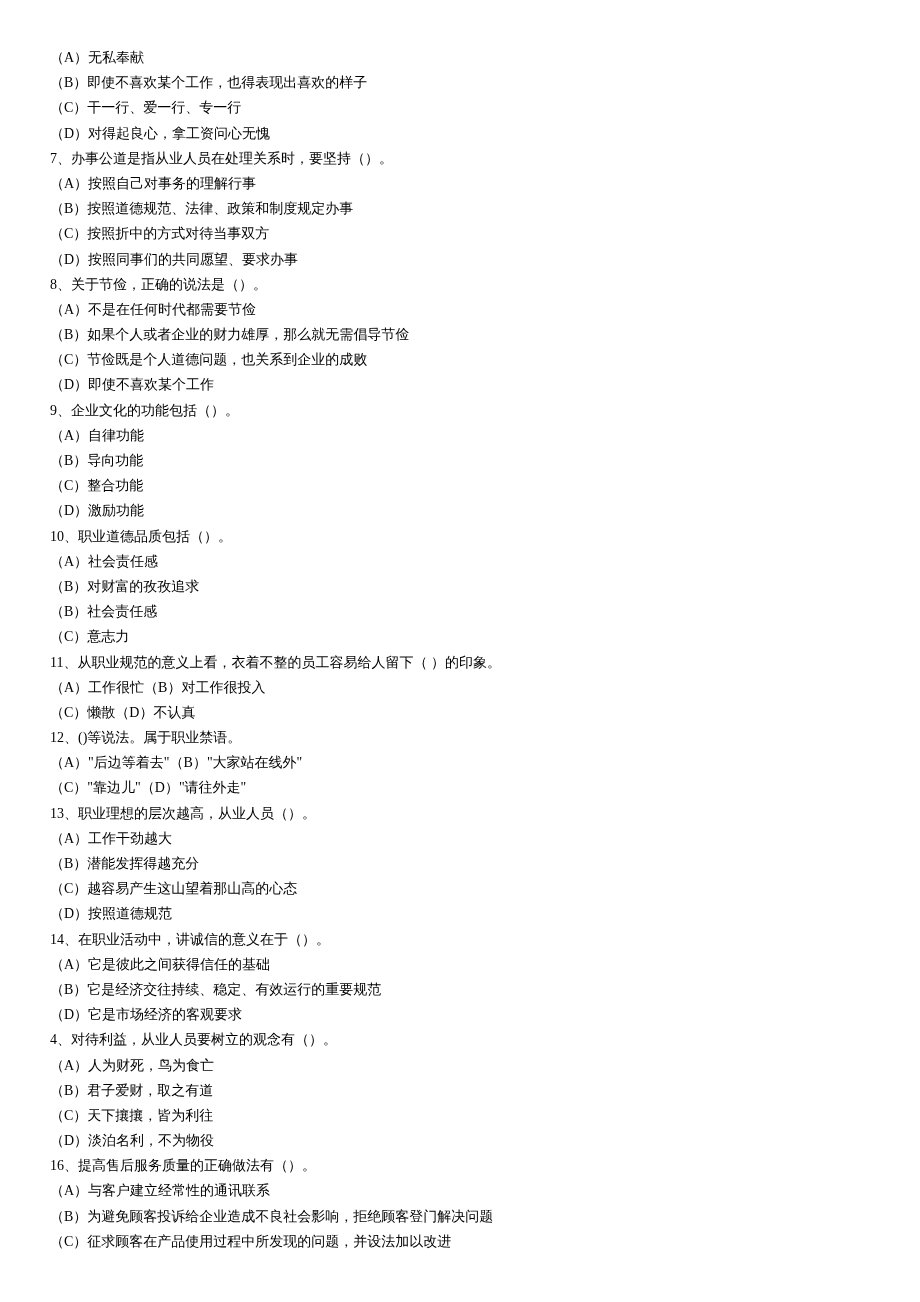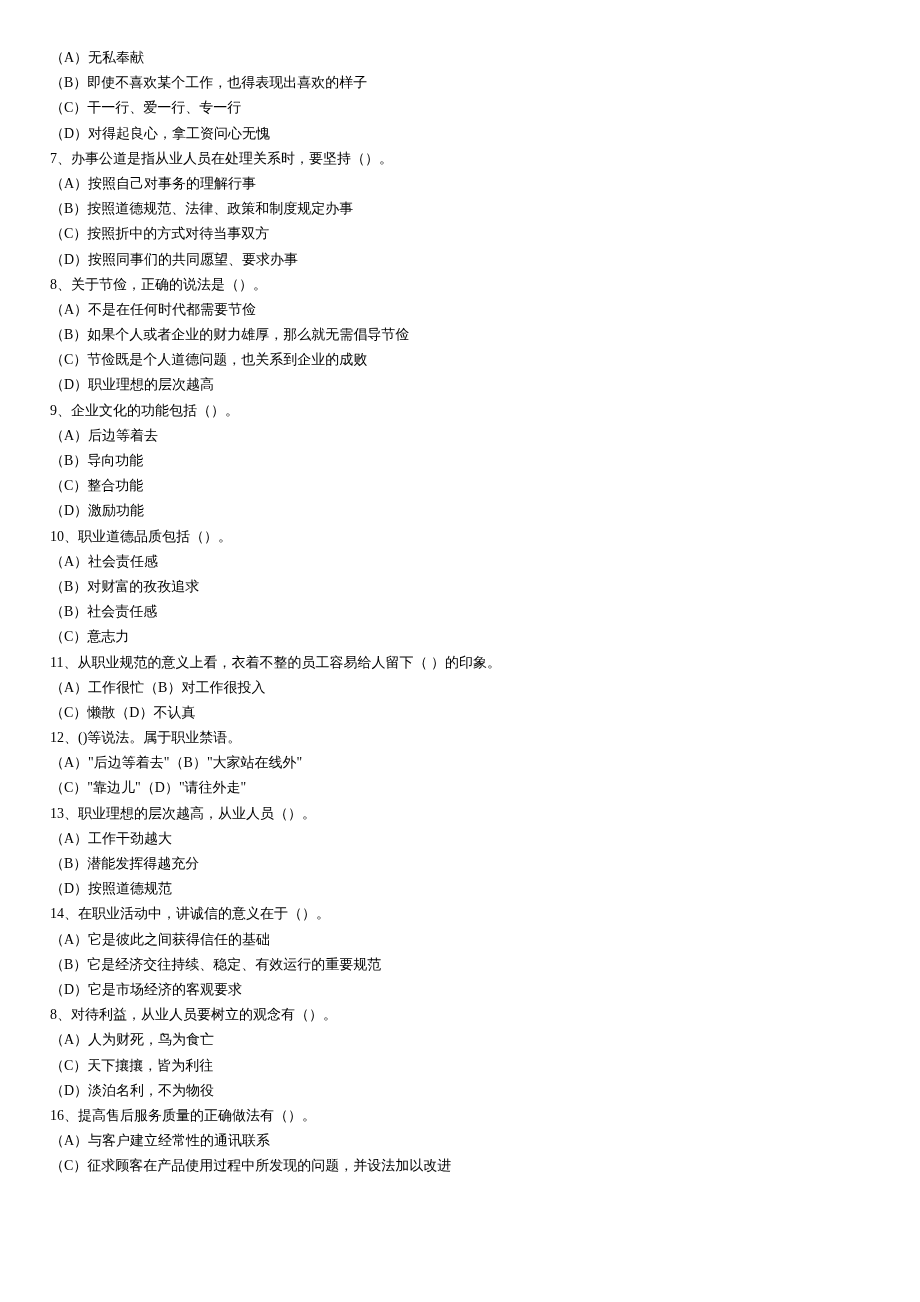--- a/index.html
+++ b/index.html
@@ -31,45 +31,48 @@
     <span class="line">（D）对得起良心，拿工资问心无愧</span>
     <span class="line">7、办事公道是指从业人员在处理关系时，要坚持（）。</span>
     <span class="line">（A）按照自己对事务的理解行事</span>
     <span class="line">（B）按照道德规范、法律、政策和制度规定办事</span>
     <span class="line">（C）按照折中的方式对待当事双方</span>
     <span class="line">（D）按照同事们的共同愿望、要求办事</span>
     <span class="line">8、关于节俭，正确的说法是（）。</span>
     <span class="line">（A）不是在任何时代都需要节俭</span>
     <span class="line">（B）如果个人或者企业的财力雄厚，那么就无需倡导节俭</span>
     <span class="line">（C）节俭既是个人道德问题，也关系到企业的成败</span>
-    <span class="line">（D）职业理想的层次越高</span>
+    <span class="line">（D）即使不喜欢某个工作</span>
     <span class="line">9、企业文化的功能包括（）。</span>
-    <span class="line">（A）后边等着去</span>
+    <span class="line">（A）自律功能</span>
     <span class="line">（B）导向功能</span>
     <span class="line">（C）整合功能</span>
     <span class="line">（D）激励功能</span>
     <span class="line">10、职业道德品质包括（）。</span>
     <span class="line">（A）社会责任感</span>
     <span class="line">（B）对财富的孜孜追求</span>
     <span class="line">（B）社会责任感</span>
     <span class="line">（C）意志力</span>
     <span class="line">11、从职业规范的意义上看，衣着不整的员工容易给人留下（ ）的印象。</span>
     <span class="line">（A）工作很忙（B）对工作很投入</span>
     <span class="line">（C）懒散（D）不认真</span>
     <span class="line">12、()等说法。属于职业禁语。</span>
     <span class="line">（A）"后边等着去"（B）"大家站在线外"</span>
     <span class="line">（C）"靠边儿"（D）"请往外走"</span>
     <span class="line">13、职业理想的层次越高，从业人员（）。</span>
     <span class="line">（A）工作干劲越大</span>
     <span class="line">（B）潜能发挥得越充分</span>
+    <span class="line">（C）越容易产生这山望着那山高的心态</span>
     <span class="line">（D）按照道德规范</span>
     <span class="line">14、在职业活动中，讲诚信的意义在于（）。</span>
     <span class="line">（A）它是彼此之间获得信任的基础</span>
     <span class="line">（B）它是经济交往持续、稳定、有效运行的重要规范</span>
     <span class="line">（D）它是市场经济的客观要求</span>
-    <span class="line">8、对待利益，从业人员要树立的观念有（）。</span>
+    <span class="line">4、对待利益，从业人员要树立的观念有（）。</span>
     <span class="line">（A）人为财死，鸟为食亡</span>
+    <span class="line">（B）君子爱财，取之有道</span>
     <span class="line">（C）天下攘攘，皆为利往</span>
     <span class="line">（D）淡泊名利，不为物役</span>
     <span class="line">16、提高售后服务质量的正确做法有（）。</span>
     <span class="line">（A）与客户建立经常性的通讯联系</span>
+    <span class="line">（B）为避免顾客投诉给企业造成不良社会影响，拒绝顾客登门解决问题</span>
     <span class="line">（C）征求顾客在产品使用过程中所发现的问题，并设法加以改进</span>
   </div>
 
 </body></html>

